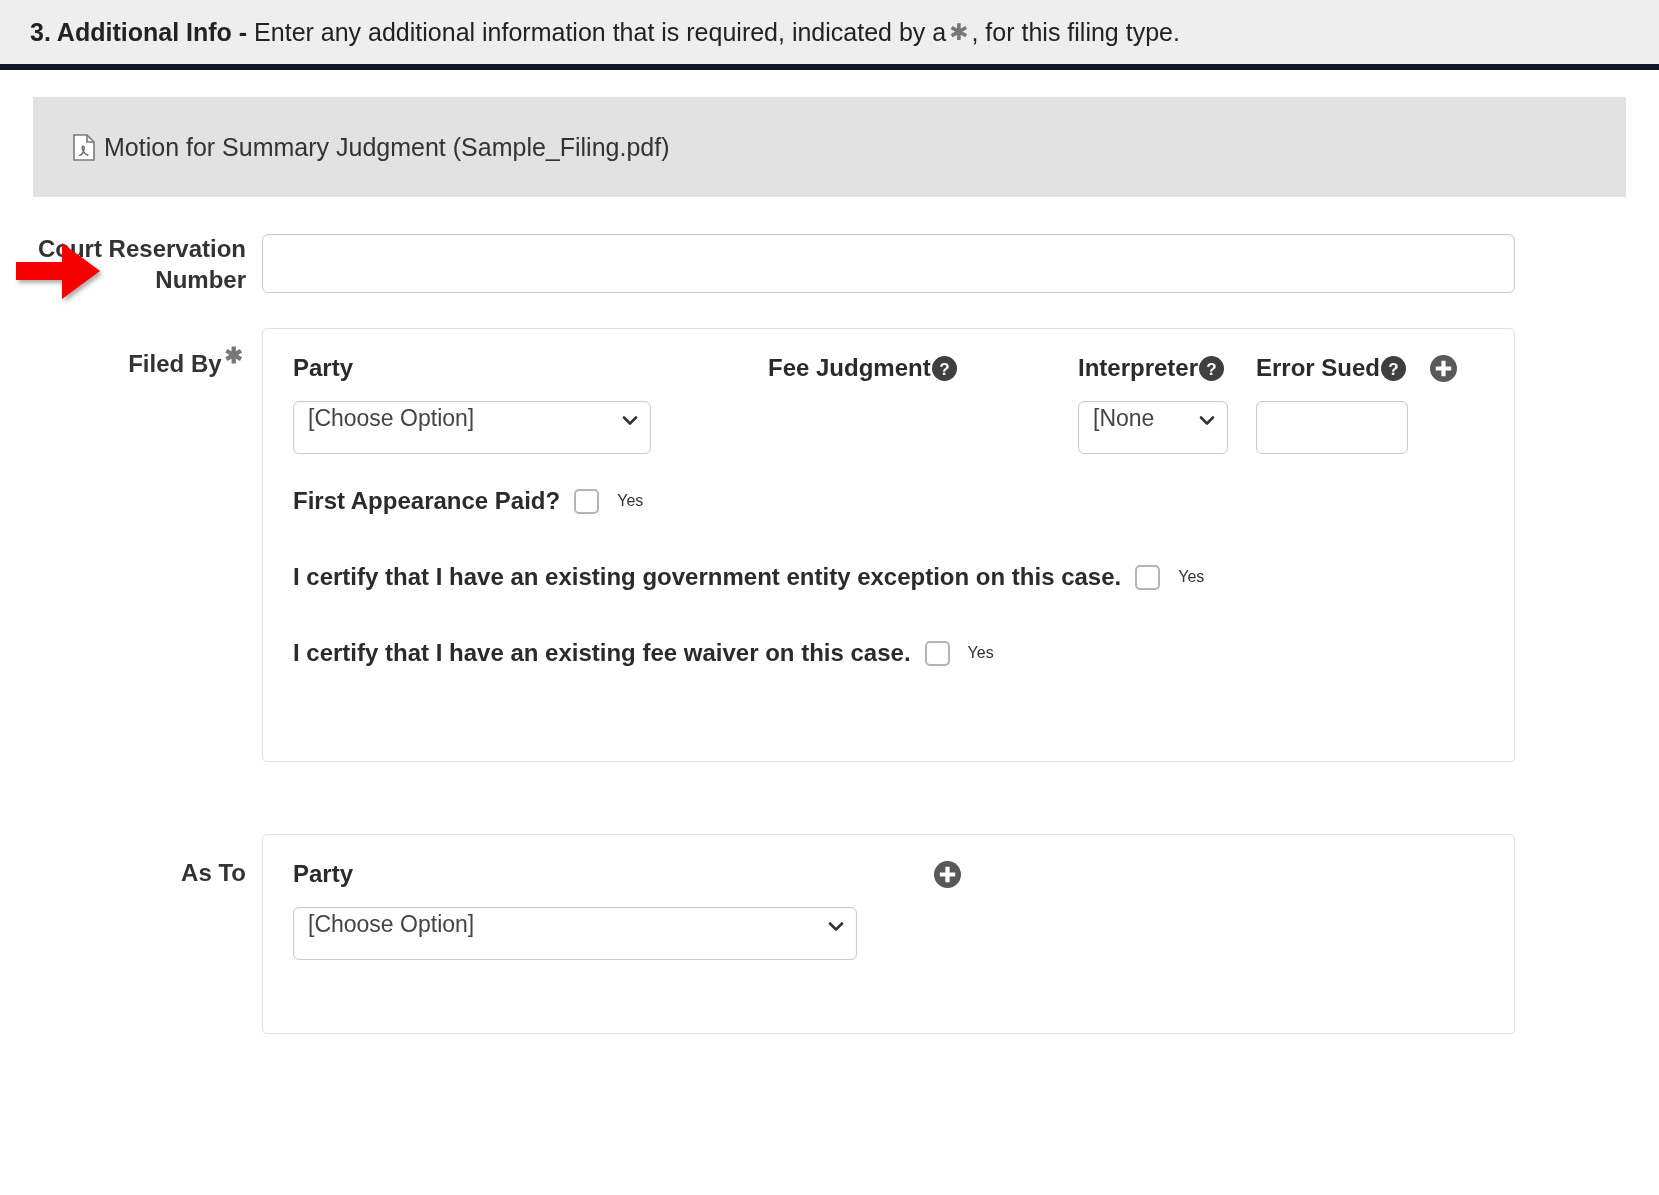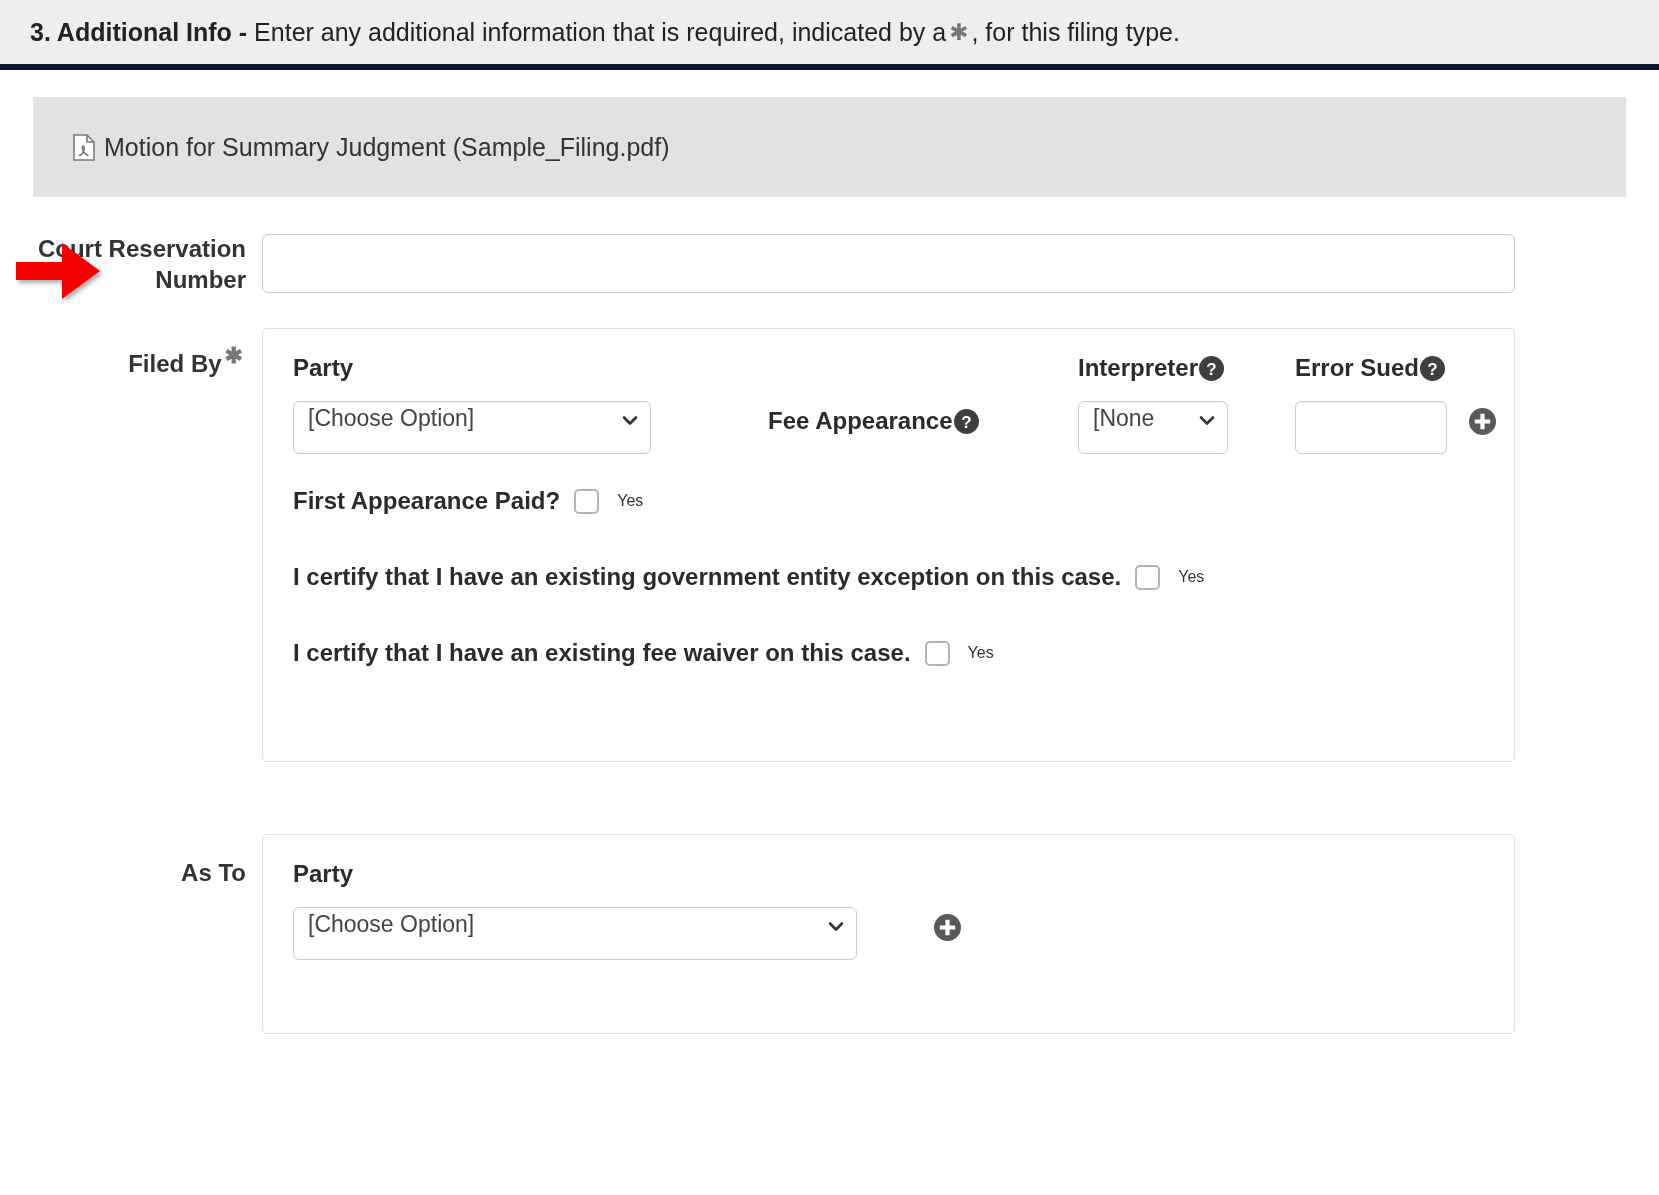--- a/index.html
+++ b/index.html
@@ -107,21 +107,21 @@
   #filed-by-row { margin-top: 33px; }
   #filed-by-row .row-label { padding-top: 14px; }
   #filed-by-panel { width: 1253px; min-height: 434px; }
 
   #as-to-row { margin-top: 72px; }
   #as-to-row .row-label { padding-top: 24px; }
   #as-to-panel { width: 1253px; min-height: 200px; }
 
   .fields-grid {
     display: flex;
-    align-items: flex-end;
+    align-items: flex-start;
   }
   .field-col { flex: none; }
   .field-head {
     font-weight: bold;
     font-size: 24px;
     color: #2b2b2b;
     white-space: nowrap;
     display: flex;
     align-items: center;
     height: 34px;
@@ -155,21 +155,21 @@
   }
   .caret {
     flex: none;
     width: 20px; height: 20px;
   }
 
   
   #col-party   { width: 418px; }
   #col-fee     { width: 250px; margin-left: 57px; }
   #col-interp  { width: 150px; margin-left: 60px; }
-  #col-error   { width: 152px; margin-left: 67px; }
+  #col-error   { width: 152px; margin-left: 28px; }
   #col-plus    { width: 60px;  margin-left: 21px; }
 
   #sel-party  { width: 358px; }
   #sel-fee    { width: 250px; }
   #sel-interp { width: 150px; }
   #txt-error  { width: 152px; }
 
   
   #asto-col-party { width: 640px; }
   #sel-asto-party { width: 564px; }
@@ -283,21 +283,21 @@
           <span class="caret">
             <svg viewBox="0 0 20 20" width="20" height="20" xmlns="http://www.w3.org/2000/svg">
               <path d="M4 7.5 L10 13.5 L16 7.5" fill="none" stroke="#333333" stroke-width="2.6" stroke-linecap="round" stroke-linejoin="round"></path>
             </svg>
           </span>
         </div>
       </div>
 
       <div class="field-col" id="col-fee">
         <div class="field-head">
-          <span>Fee Appearance</span>
+          <span>Fee Judgment</span>
           <span class="help-icon">
             <svg viewBox="0 0 27 27" width="27" height="27" xmlns="http://www.w3.org/2000/svg">
               <circle cx="13.5" cy="13.5" r="12.5" fill="#3f3f3f"></circle>
               <text x="13.5" y="20" font-family="Liberation Sans, sans-serif" font-size="17" font-weight="bold" fill="#ffffff" text-anchor="middle">?</text>
             </svg>
           </span>
         </div>
       </div>
 
       <div class="field-col" id="col-interp">

